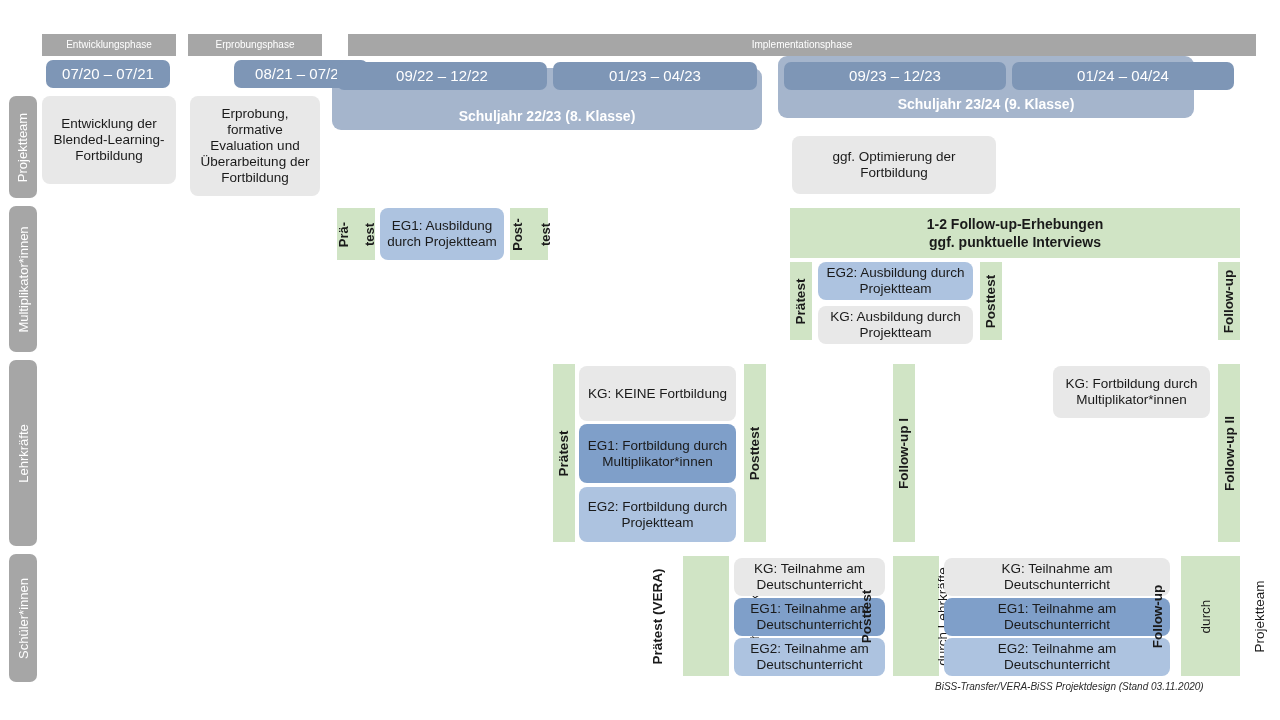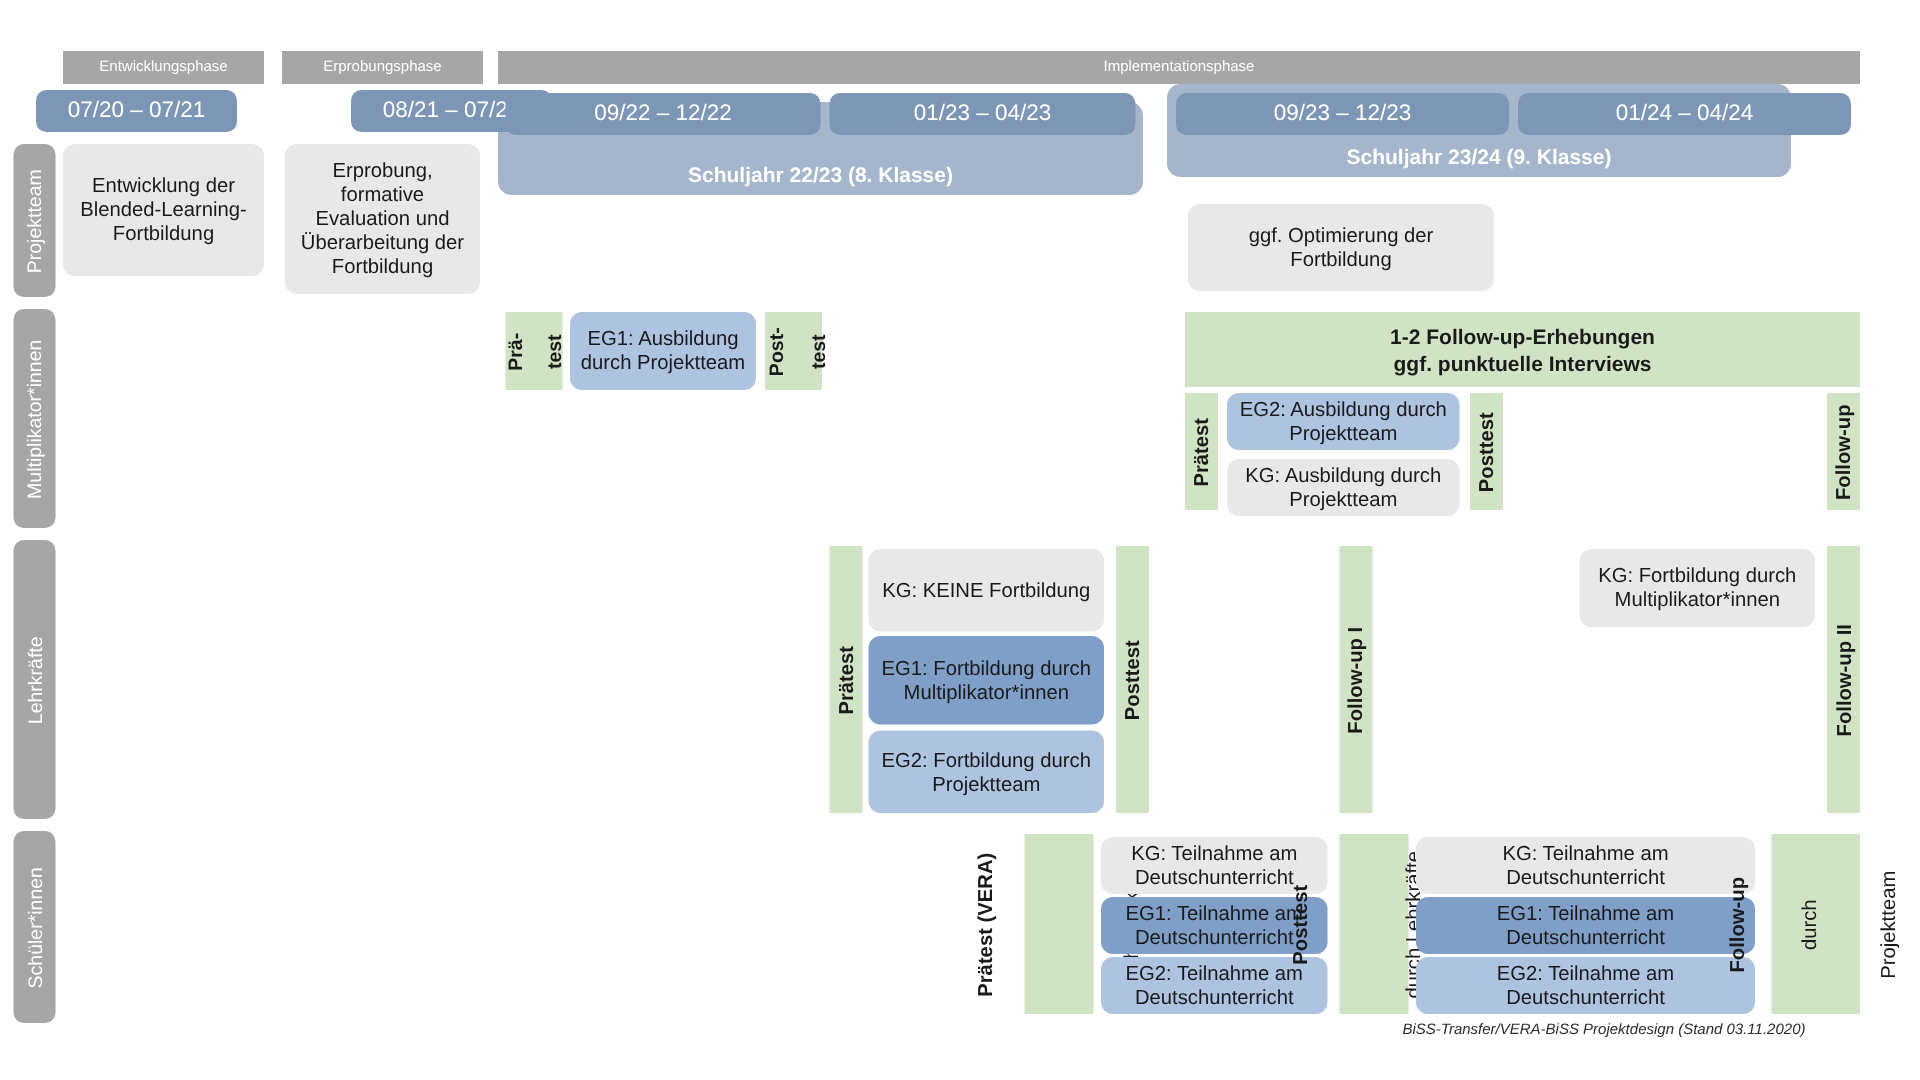--- a/index.html
+++ b/index.html
@@ -158,32 +158,32 @@
 <body>
 
 <div class="stage">
 
   <div class="box phase-hdr" style="left:42px; top:34px; width:134px;">
     <span>Entwicklungsphase</span>
   </div>
   <div class="box phase-hdr" style="left:188px; top:34px; width:134px;">
     <span>Erprobungsphase</span>
   </div>
-  <div class="box phase-hdr" style="left:332px; top:34px; width:908px;">
+  <div class="box phase-hdr" style="left:348px; top:34px; width:908px;">
     <span>Implementationsphase</span>
   </div>
 
   <div class="schoolyear-band" style="position:absolute; left:332px; top:68px; width:430px; height:62px;">
     <div class="schoolyear-label">Schuljahr 22/23 (8. Klasse)</div>
   </div>
   <div class="schoolyear-band" style="position:absolute; left:778px; top:56px; width:416px; height:62px;">
     <div class="schoolyear-label">Schuljahr 23/24 (9. Klasse)</div>
   </div>
 
-  <div class="box period" style="left:24px; top:60px; width:134px;">
+  <div class="box period" style="left:46px; top:60px; width:124px;">
     <span>07/20 – 07/21</span>
   </div>
   <div class="box period" style="left:188px; top:60px; width:134px;margin-left:46px;">
     <span>08/21 – 07/22</span>
   </div>
   <div class="box period" style="left:337px; top:62px; width:210px;">
     <span>09/22 – 12/22</span>
   </div>
   <div class="box period" style="left:553px; top:62px; width:204px;">
     <span>01/23 – 04/23</span>

